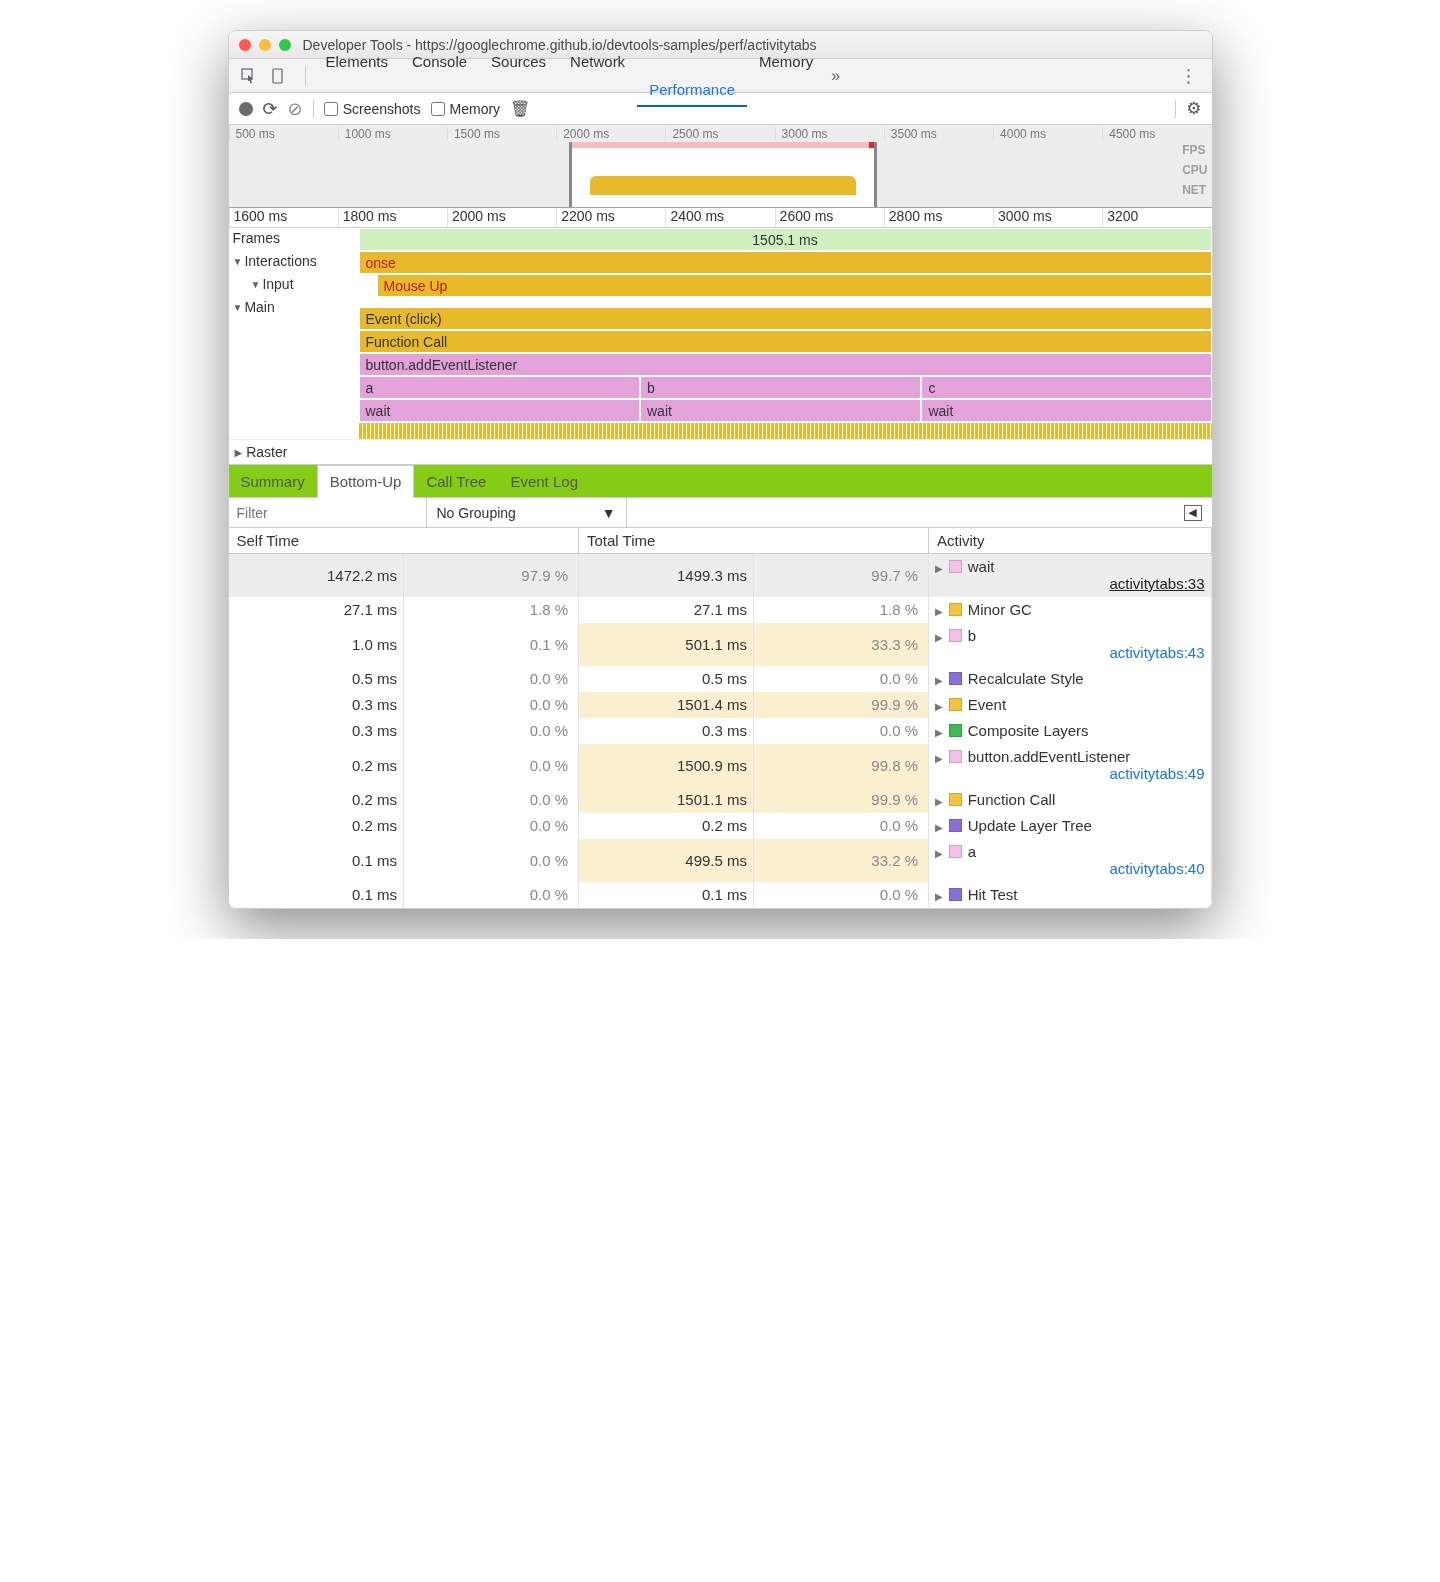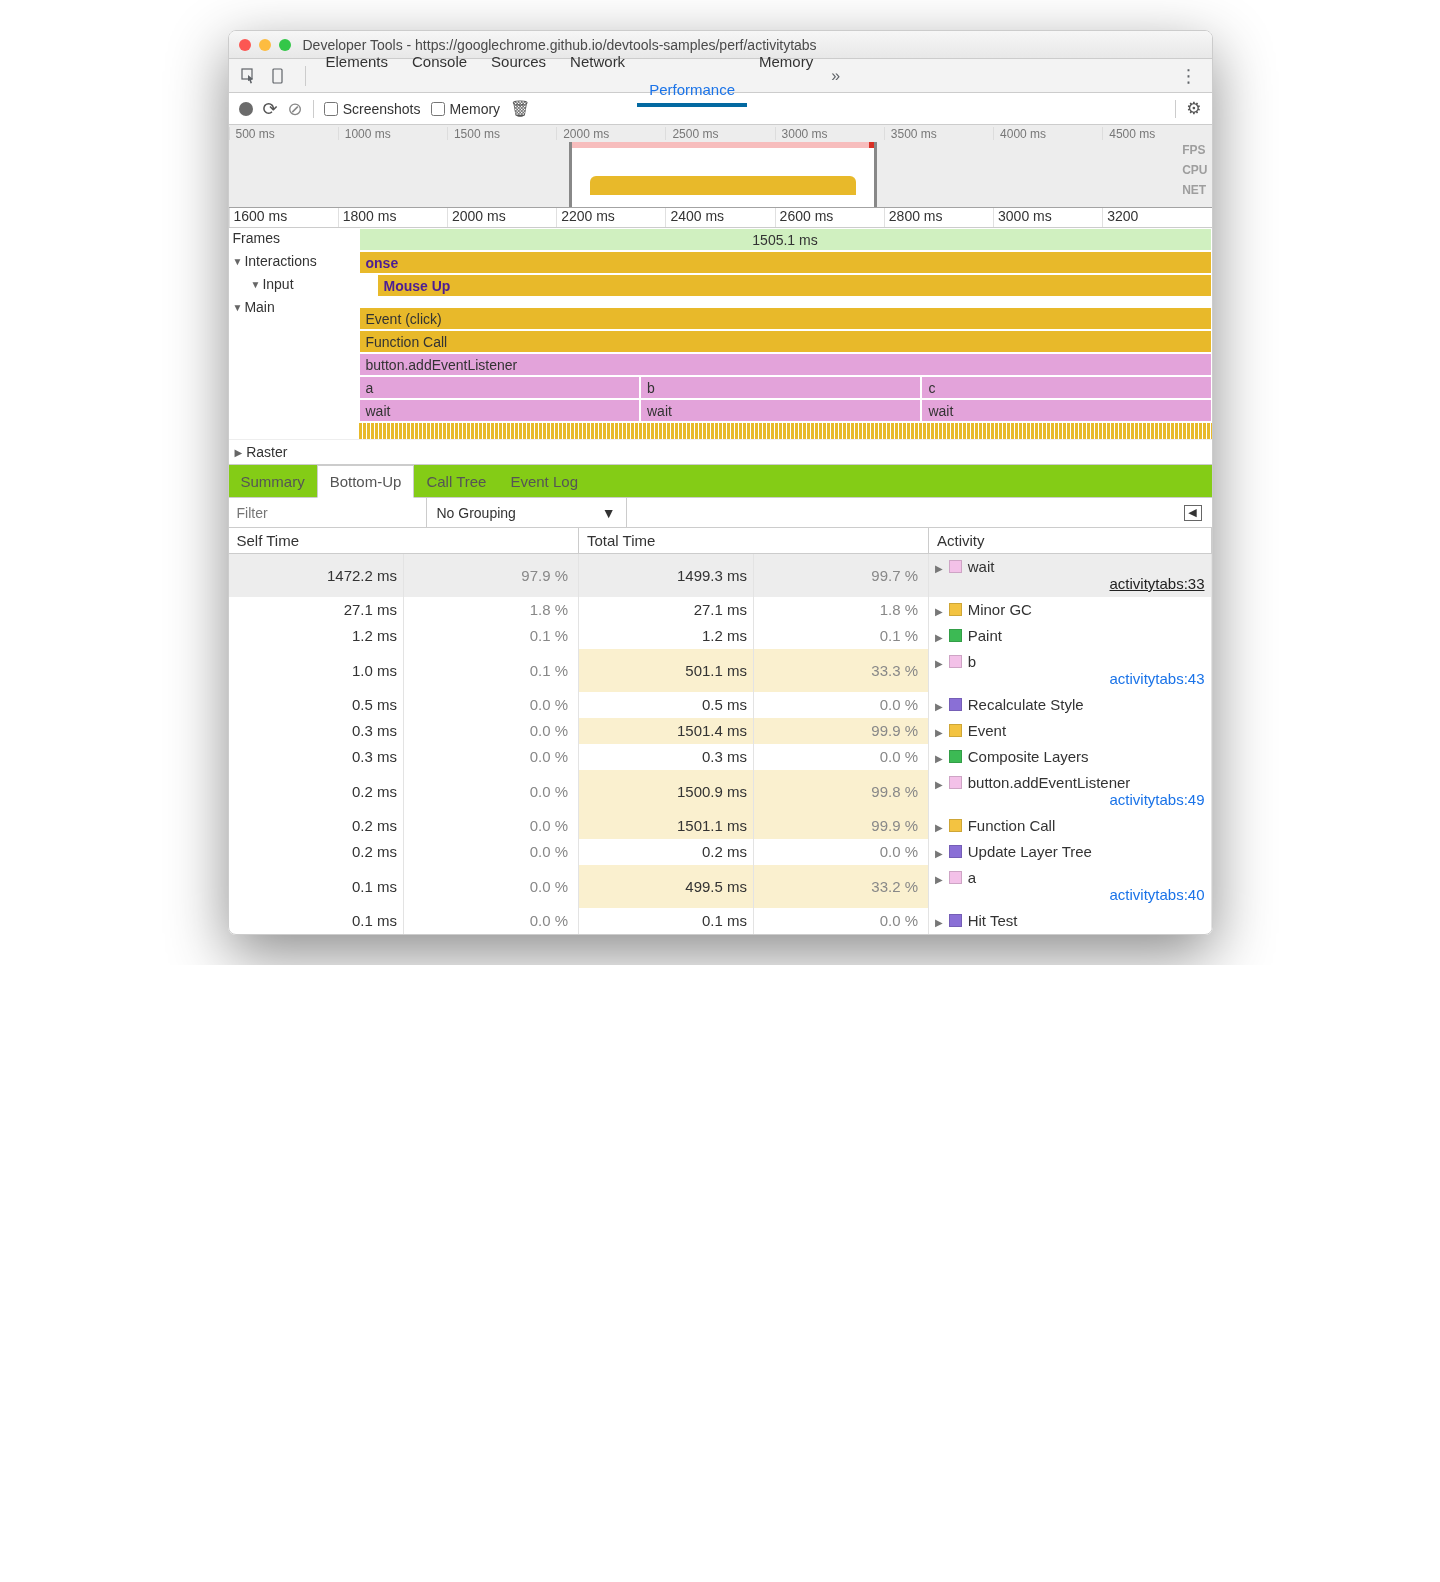--- a/index.html
+++ b/index.html
@@ -11,21 +11,21 @@
   .traffic { display: flex; gap: 8px; margin-right: 12px; }
   .dot { width: 12px; height: 12px; border-radius: 50%; }
   .dot.red { background:#fc5753; } .dot.yellow { background:#fdbc40; } .dot.green { background:#33c748; }
   .title-text { font-size: 14px; color:#4a4a4a; white-space: nowrap; overflow: hidden; }
 
   
   .tabrow { display: flex; align-items: center; height: 34px; border-bottom: 1px solid #ccc; padding: 0 8px; background:#f3f3f3; }
   .icon-btn { width: 24px; height: 24px; display:flex; align-items:center; justify-content:center; color:#5f6368; margin-right:6px; cursor:pointer; }
   .tabsep { width:1px; height:20px; background:#ccc; margin: 0 8px; }
   .tab { padding: 0 12px; height:34px; line-height:34px; color:#333; cursor:pointer; font-size:15px; }
-  .tab.active { border-bottom: 4px solid #0369a1; color:#1a73e8;margin-top:28px; }
+  .tab.active { border-bottom: 2px solid #0369a1; color:#1a73e8;margin-top:28px; }
   .overflow { margin-left: 6px; color:#5f6368; font-size:16px; }
   .spacer { flex:1; }
   .kebab { color:#5f6368; font-size:18px; padding:0 6px; cursor:pointer; }
 
   
   .perfbar { display:flex; align-items:center; height:32px; border-bottom:1px solid #ccc; padding:0 10px; gap:10px; background:#fff; }
   .perfbar .rec { width:14px; height:14px; border-radius:50%; background:#6b6b6b; }
   .perfbar .sep { width:1px; height:18px; background:#ccc; }
   .chk { display:flex; align-items:center; gap:5px; color:#333; font-size:14px; }
   .chk input { width:14px; height:14px; }
@@ -45,21 +45,21 @@
   .ruler .tick { flex:1; border-left:1px solid #e0e0e0; padding-left:4px; }
 
   
   .flame { background:#fff; position:relative; font-size:14px; }
   .track { display:flex; align-items:flex-start; }
   .track-label { width:82px; padding:2px 4px; color:#333; font-size:14px; display:flex; align-items:center; gap:2px; }
   .tri { font-size:10px; color:#666; }
   .track-body { flex:1; position:relative;margin-left:48px; }
   .lane { height:23px; border:1px solid #fff; display:flex; align-items:center; padding:0 6px; font-size:14px; overflow:hidden; white-space:nowrap; }
   .frames .lane { background:#d0f0c0; color:#333; justify-content:center; }
-  .interactions .lane, .input .lane { background:#e8b92a; color:#4c1d95;font-weight:bold; }
+  .interactions .lane, .input .lane { background:#e8b92a; color:#b91c1c; }
   .main .lane.gold { background:#e8b92a; color:#333; }
   .main .lane.pink { background:#e3a3da; color:#333; }
   .main .splitrow { display:flex; height:23px; }
   .main .splitrow .cell { border:1px solid #fff; background:#e3a3da; padding:0 6px; display:flex; align-items:center; }
   .main .stripe { height:16px; background: repeating-linear-gradient(90deg,#e8b92a 0,#e8b92a 3px,#fff 3px,#fff 4px); margin-top:1px; }
   .indent1 { margin-left: 18px; }
   .bottomrow { padding:4px 6px; color:#333; font-size:14px; display:flex; align-items:center; gap:4px; border-top:1px solid #eee; }
 
   
   .detail-tabs { display:flex; height:34px; border-top:1px solid #ccc; border-bottom:1px solid #ccc; background:#84cc16; align-items:stretch; }
@@ -300,33 +300,20 @@
           <td class="pct">1.8 %</td>
           <td class="activity">
             <span class="act-wrap">
               <span class="exp"></span>
               <span class="sw gold"></span>
               <span>Minor GC</span>
             </span>
           </td>
         </tr>
         <tr class="row">
-          <td class="num">1.2 ms</td>
-          <td class="pct">0.1 %</td>
-          <td class="num">1.2 ms</td>
-          <td class="pct">0.1 %</td>
-          <td class="activity">
-            <span class="act-wrap">
-              <span class="exp"></span>
-              <span class="sw green"></span>
-              <span>Paint</span>
-            </span>
-          </td>
-        </tr>
-        <tr class="row">
           <td class="num">1.0 ms</td>
           <td class="pct">0.1 %</td>
           <td class="num hl">501.1 ms</td>
           <td class="pct hl">33.3 %</td>
           <td class="activity">
             <span class="act-wrap">
               <span class="exp"></span>
               <span class="sw pink"></span>
               <span>b</span>
             </span>

